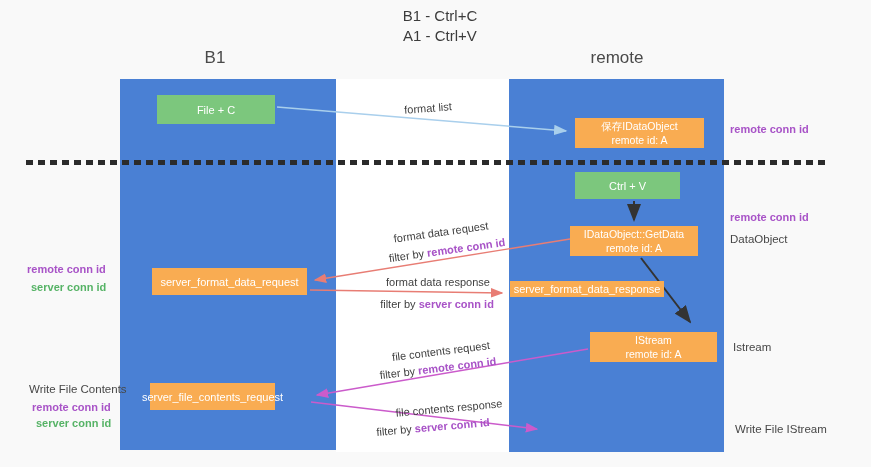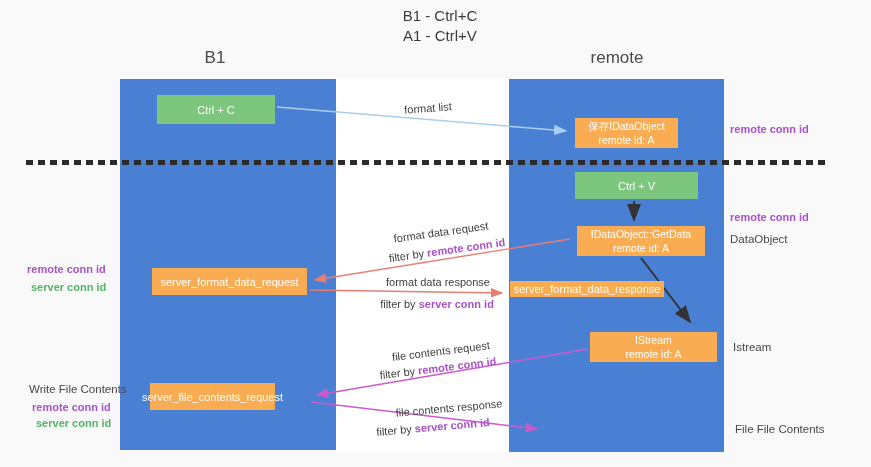--- a/index.html
+++ b/index.html
@@ -24,23 +24,23 @@
              background:repeating-linear-gradient(90deg,#2b2b2b 0 7px,transparent 7px 12px); }
 
   .box { position:absolute; color:#ffffff; text-align:center; font-size:11px; }
   .box.green  { background:#7cc77d; }
   .box.orange { background:#f9ac52; }
   .box .l1, .box .l2 { display:block; line-height:14px; }
   .one-line { display:flex; align-items:center; justify-content:center; }
   .two-line { display:flex; flex-direction:column; justify-content:center; font-size:10.5px; }
 
   .b-ctrlc   { left:157px; top:95px;  width:118px; height:29px; }
-  .b-saveido { left:575px; top:118px; width:103px; height:30px; }
-  .b-ctrlv   { left:575px; top:172px; width:123px; height:27px; }
-  .b-getdata { left:570px; top:226px; width:128px; height:30px;margin-left:7px; }
+  .b-saveido { left:575px; top:118px; width:129px; height:30px; }
+  .b-ctrlv   { left:575px; top:172px; width:105px; height:27px; }
+  .b-getdata { left:570px; top:226px; width:128px; height:30px; }
   .b-freq    { left:152px; top:268px; width:155px; height:27px; }
   .b-fresp   { left:510px; top:281px; width:154px; height:16px; }
   .b-istream { left:590px; top:332px; width:127px; height:30px; }
   .b-fcreq   { left:150px; top:383px; width:125px; height:27px; }
   .b-fcresp  { left:545px; top:418px; width:160px; height:26px; }
 
   .side { position:absolute; font-size:11.5px; white-space:nowrap; color:#474747; }
   .side.purple { color:#a853c7; font-weight:bold; font-size:11px; }
   .side.green  { color:#56b366; font-weight:bold; font-size:11px; }
 
@@ -94,21 +94,21 @@
     </defs>
     <line x1="277" y1="107" x2="566" y2="131" stroke="#a9cfec" stroke-width="1.5" marker-end="url(#m-blue)"></line>
     <line x1="634" y1="201" x2="634" y2="220" stroke="#333333" stroke-width="2" marker-end="url(#m-black)"></line>
     <line x1="641" y1="258" x2="690" y2="322" stroke="#333333" stroke-width="2" marker-end="url(#m-black)"></line>
     <line x1="570" y1="239" x2="315" y2="280" stroke="#e87d74" stroke-width="1.4" marker-end="url(#m-red)"></line>
     <line x1="310" y1="290" x2="502" y2="293" stroke="#e87d74" stroke-width="1.4" marker-end="url(#m-red)"></line>
     <line x1="588" y1="349" x2="317" y2="395" stroke="#cb5bcb" stroke-width="1.4" marker-end="url(#m-mag)"></line>
     <line x1="311" y1="402" x2="537" y2="429" stroke="#cb5bcb" stroke-width="1.4" marker-end="url(#m-mag)"></line>
   </svg>
 
-  <div class="box green one-line b-ctrlc">Ctrl + C</div>
+  <div class="box green one-line b-ctrlc">File + C</div>
 
   <div class="box orange two-line b-saveido">
     <span class="l1">保存IDataObject</span>
     <span class="l2">remote id: A</span>
   </div>
 
   <div class="box green one-line b-ctrlv">Ctrl + V</div>
 
   <div class="box orange two-line b-getdata">
     <span class="l1">IDataObject::GetData</span>
@@ -148,21 +148,21 @@
   <div class="alabel rot-5" style="left:364px; top:402px;">file contents response</div>
   <div class="alabel rot-5" style="left:348px; top:421px;">
     <span>filter by</span>
     <span class="id">server conn id</span>
   </div>
 
   <div class="side purple" style="left:730px; top:123px;">remote conn id</div>
   <div class="side purple" style="left:730px; top:211px;">remote conn id</div>
   <div class="side" style="left:730px; top:233px;">DataObject</div>
   <div class="side" style="left:733px; top:341px;">Istream</div>
-  <div class="side" style="left:735px; top:423px;">File File Contents</div>
+  <div class="side" style="left:735px; top:423px;">Write File IStream</div>
 
   <div class="side purple" style="left:27px; top:263px;">remote conn id</div>
   <div class="side green" style="left:31px; top:281px;">server conn id</div>
   <div class="side" style="left:29px; top:383px;">Write File Contents</div>
   <div class="side purple" style="left:32px; top:401px;">remote conn id</div>
   <div class="side green" style="left:36px; top:417px;">server conn id</div>
 
 </div>
 
 </body></html>

